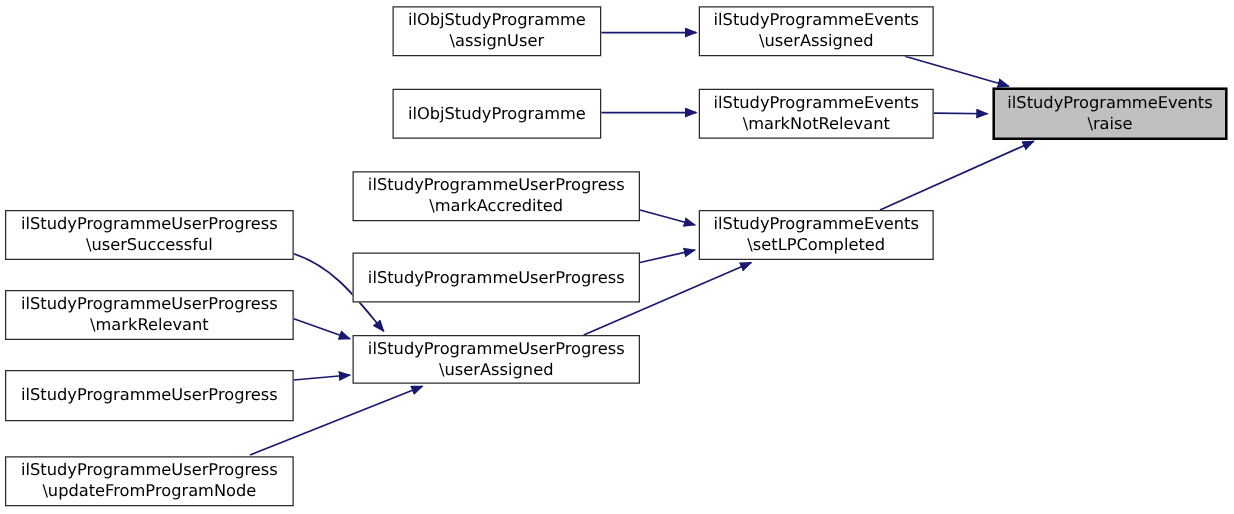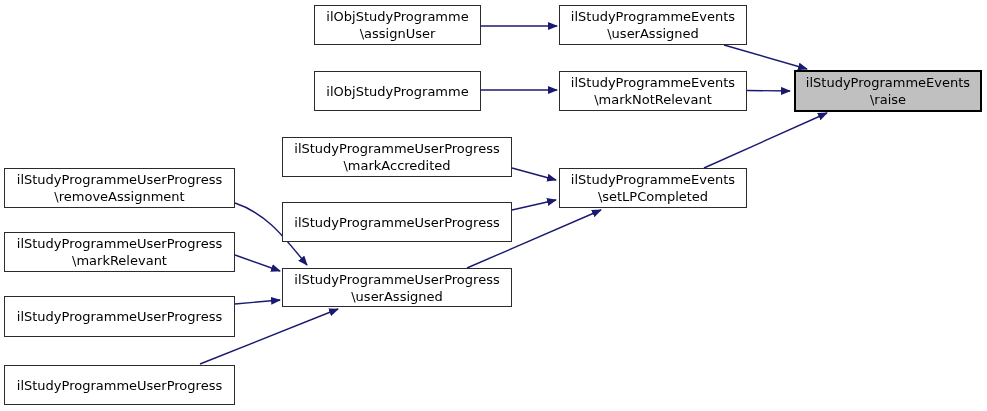--- a/index.html
+++ b/index.html
@@ -97,34 +97,35 @@
     <span>ilStudyProgrammeUserProgress</span>
   </div>
 
   <div class="node" style="left:559px;top:168px;width:188px;height:40px">
     <span>ilStudyProgrammeEvents</span>
     <span>\setLPCompleted</span>
   </div>
 
   <div class="node" style="left:4px;top:168px;width:231px;height:40px">
     <span>ilStudyProgrammeUserProgress</span>
-    <span>\removeAssignment</span>
+    <span>\userSuccessful</span>
   </div>
 
   <div class="node" style="left:4px;top:232px;width:231px;height:40px">
     <span>ilStudyProgrammeUserProgress</span>
     <span>\markRelevant</span>
   </div>
 
   <div class="node" style="left:4px;top:296px;width:231px;height:41px">
     <span>ilStudyProgrammeUserProgress</span>
   </div>
 
   <div class="node" style="left:282px;top:268px;width:230px;height:39px">
     <span>ilStudyProgrammeUserProgress</span>
     <span>\userAssigned</span>
   </div>
 
   <div class="node" style="left:4px;top:365px;width:231px;height:40px">
     <span>ilStudyProgrammeUserProgress</span>
+    <span>\updateFromProgramNode</span>
   </div>
 
 </div>
 
 </body></html>

